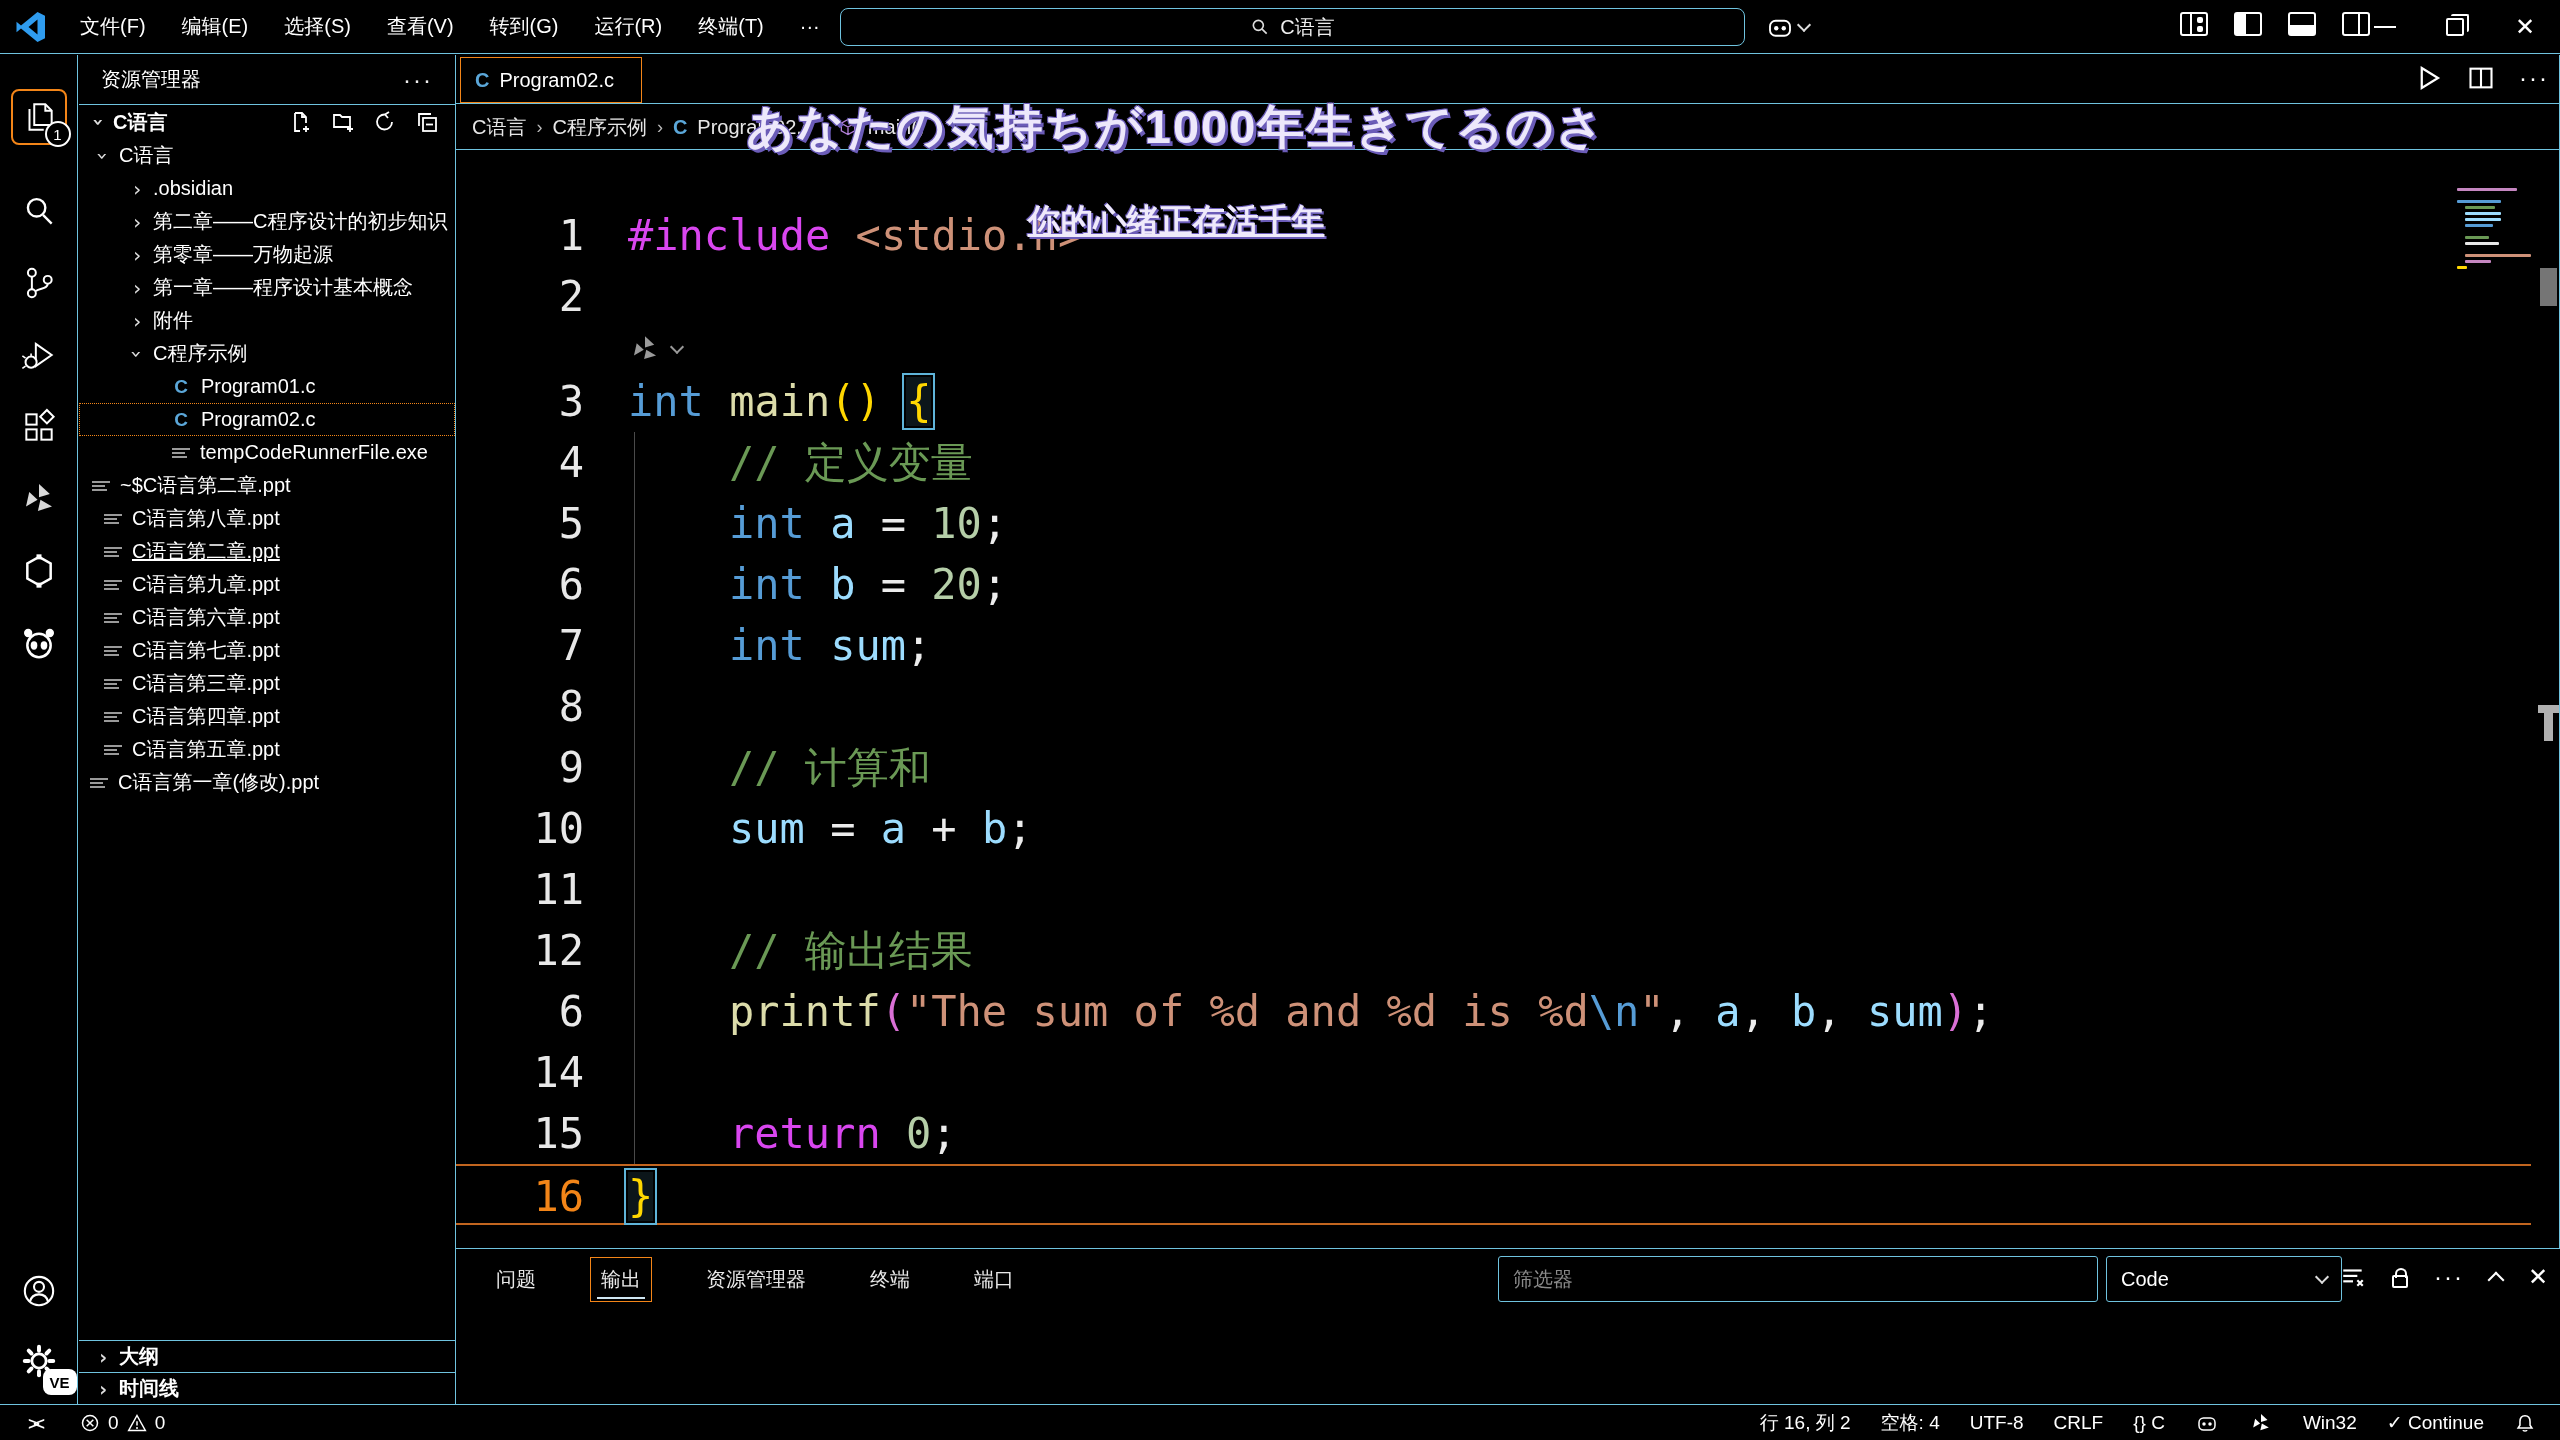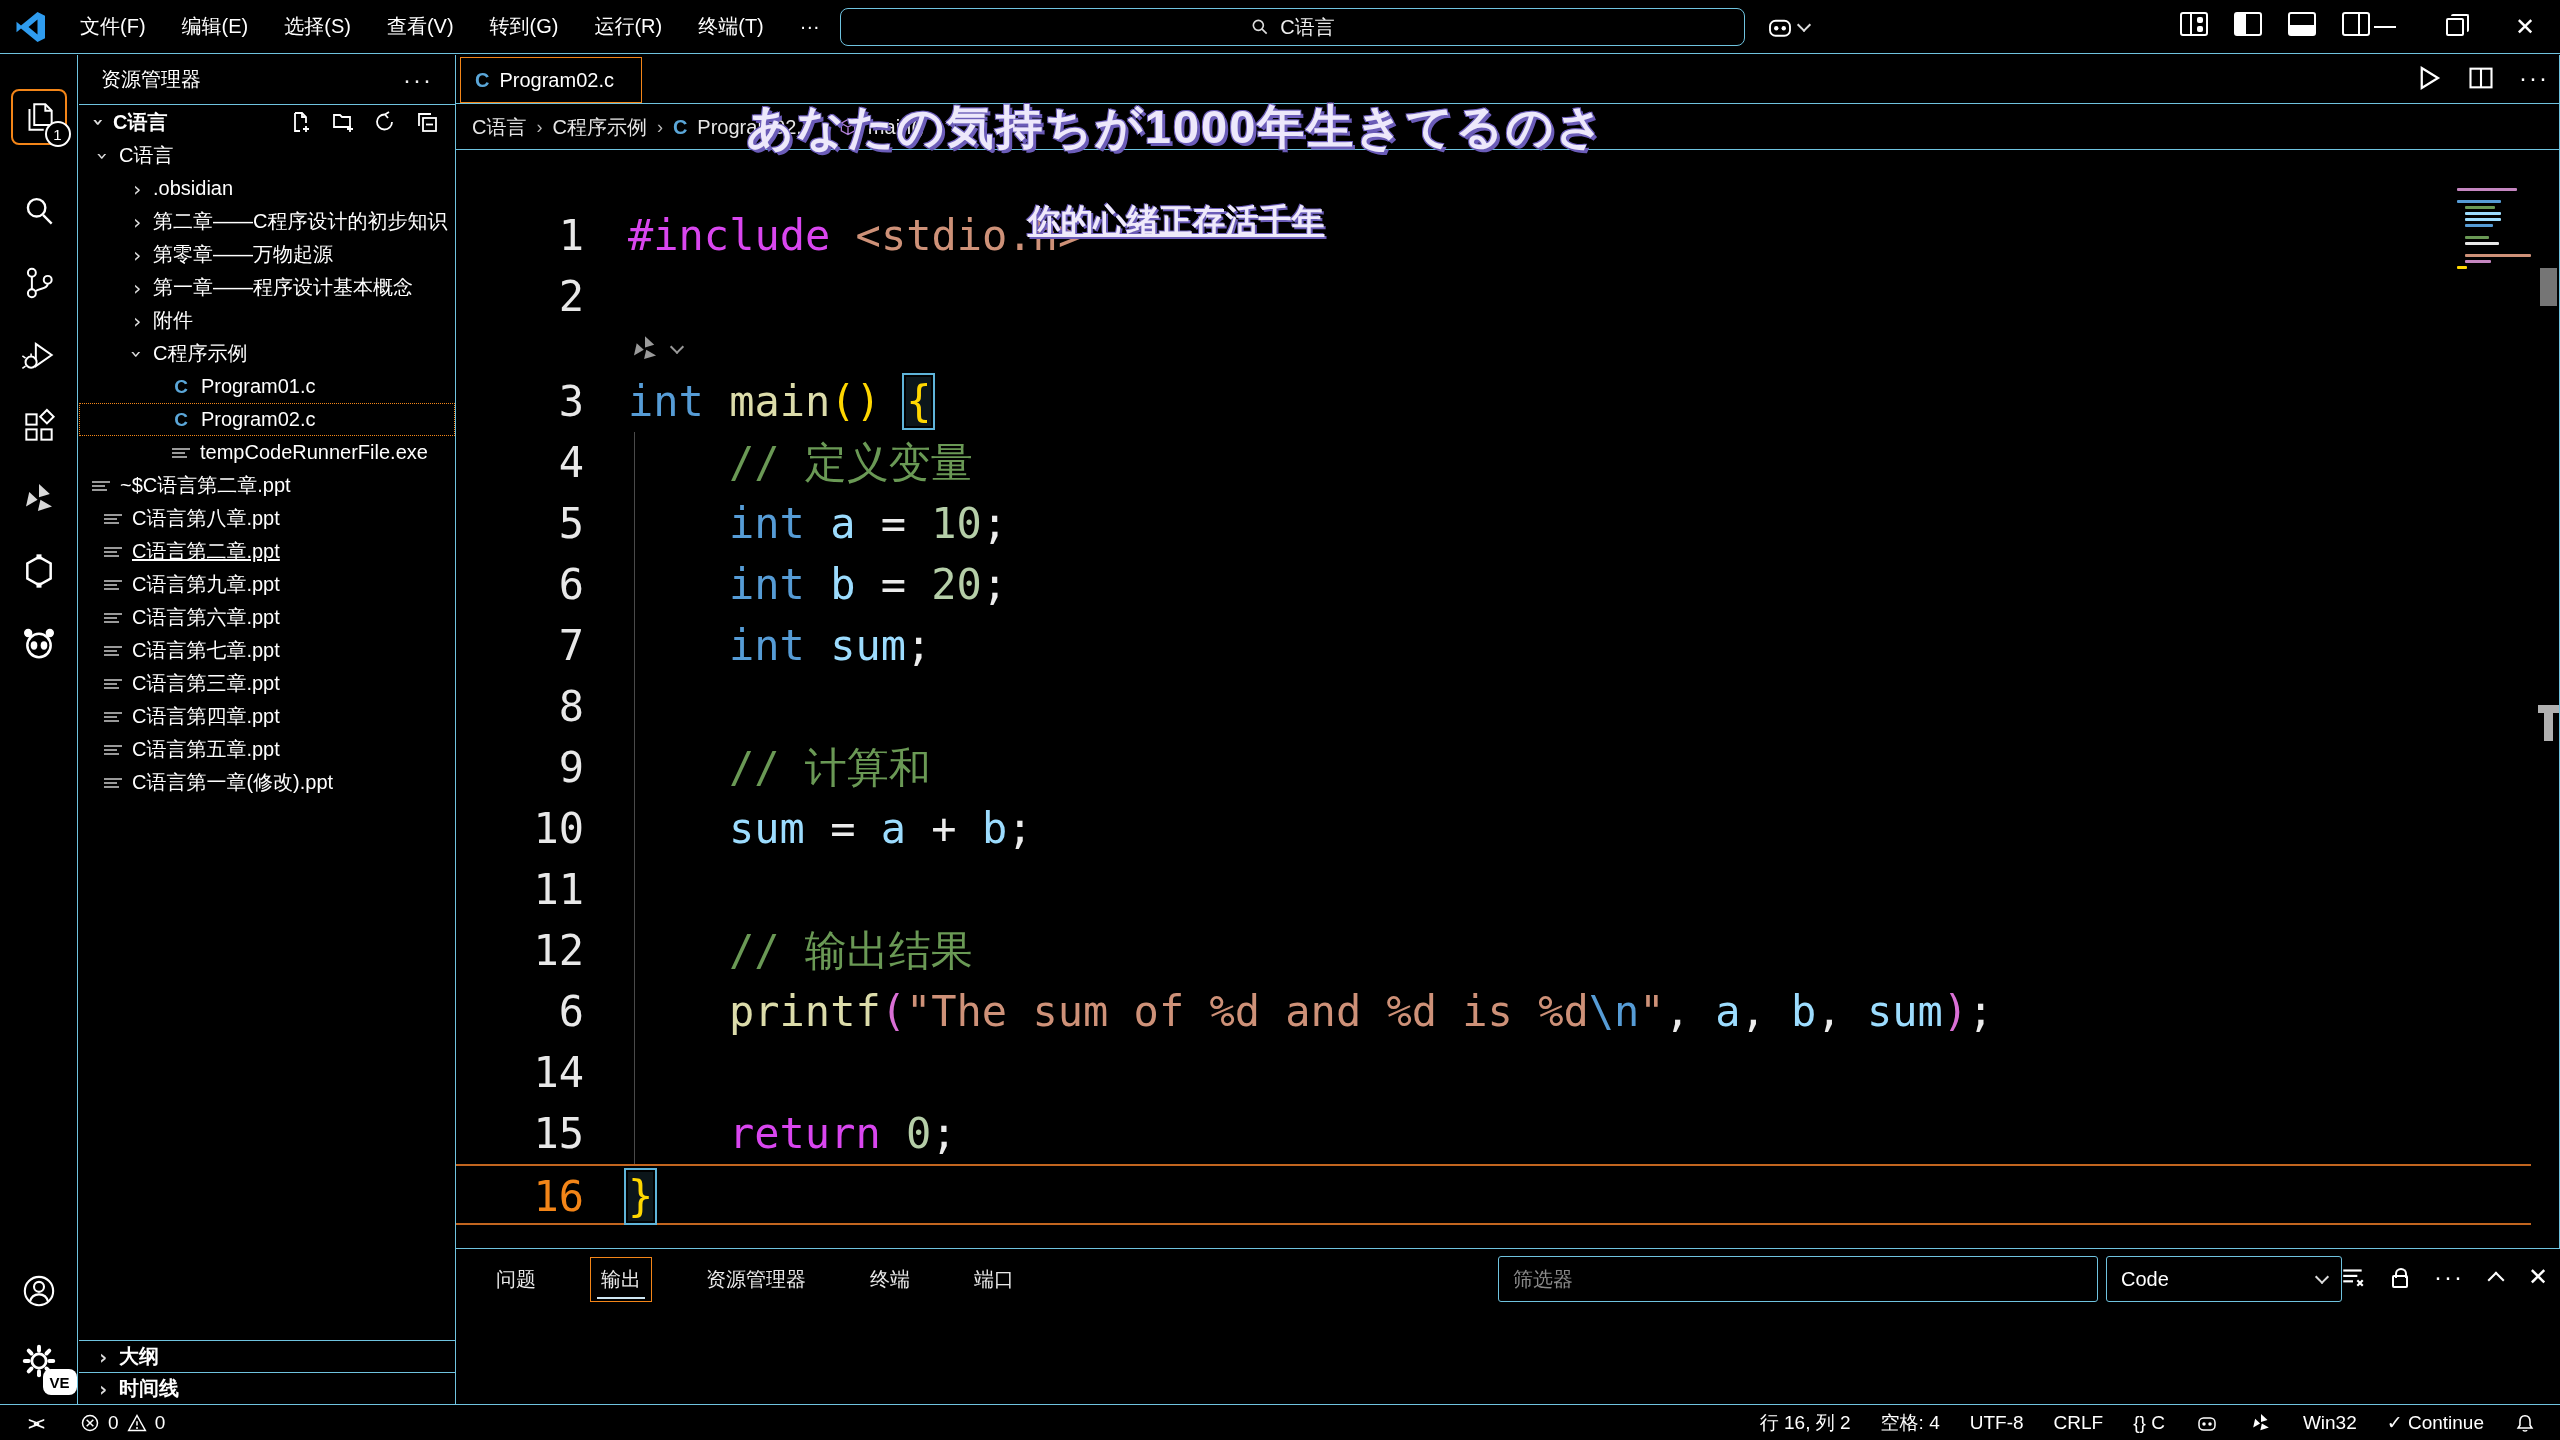--- a/index.html
+++ b/index.html
@@ -421,21 +421,21 @@
         <span>C语言第四章.ppt</span>
       </div>
       <div class="tree-row" style="padding-left: 22px;">
         <span class="fileicon">
           <i></i>
           <i></i>
           <i></i>
         </span>
         <span>C语言第五章.ppt</span>
       </div>
-      <div class="tree-row" style="padding-left: 22px;">
+      <div class="tree-row" style="padding-left: 8px;">
         <span class="fileicon">
           <i></i>
           <i></i>
           <i></i>
         </span>
         <span>C语言第一章(修改).ppt</span>
       </div>
     </div>
   <div id="sidebar-bottom">
     <div class="side-section">

